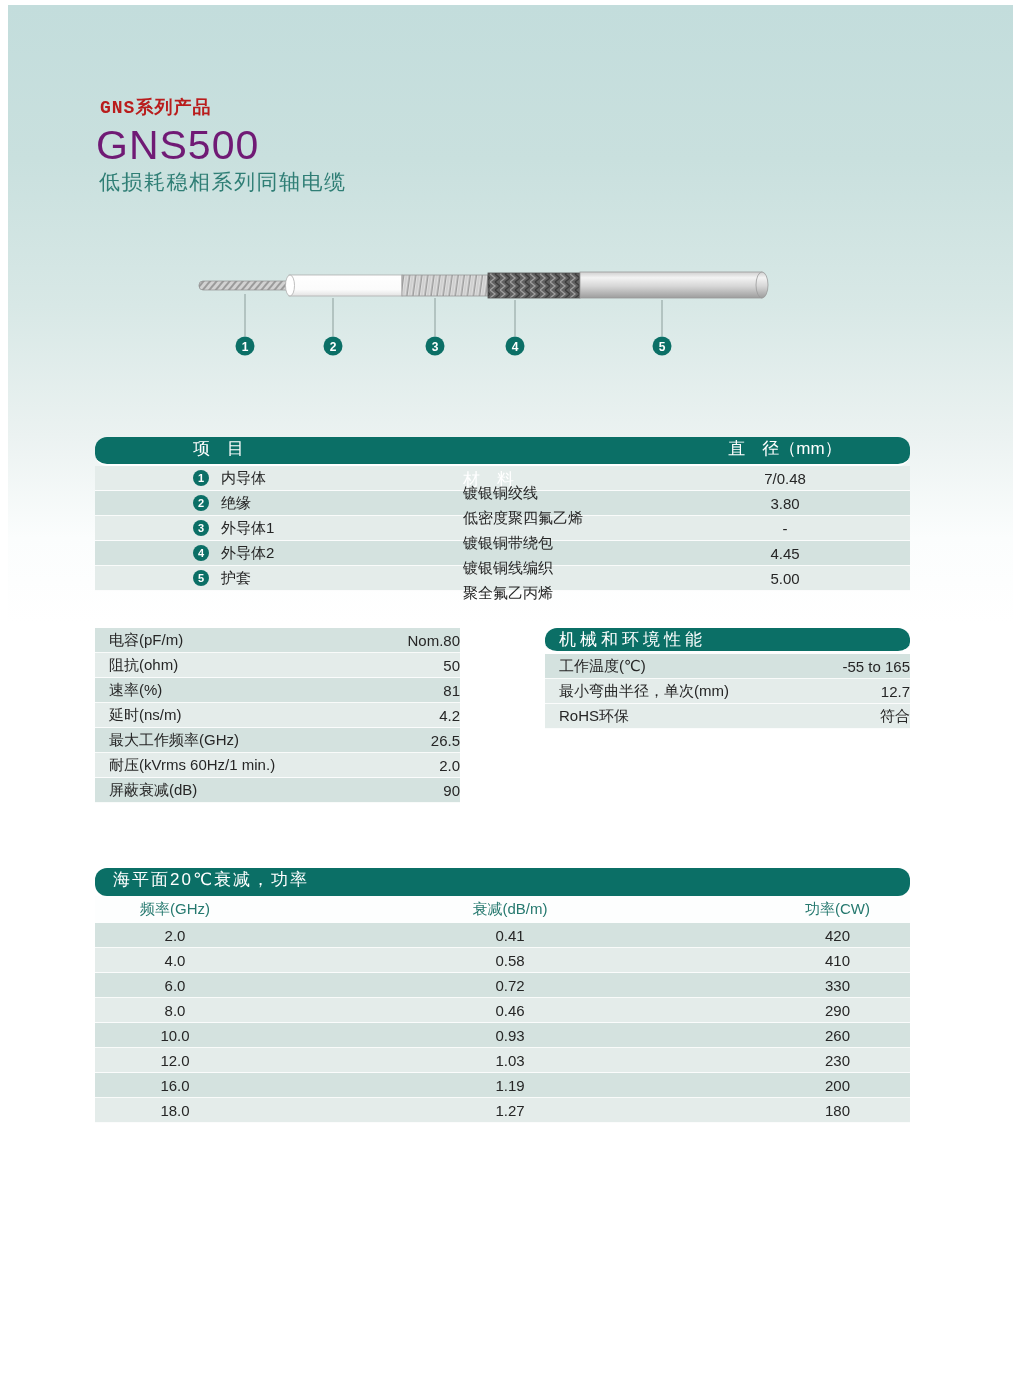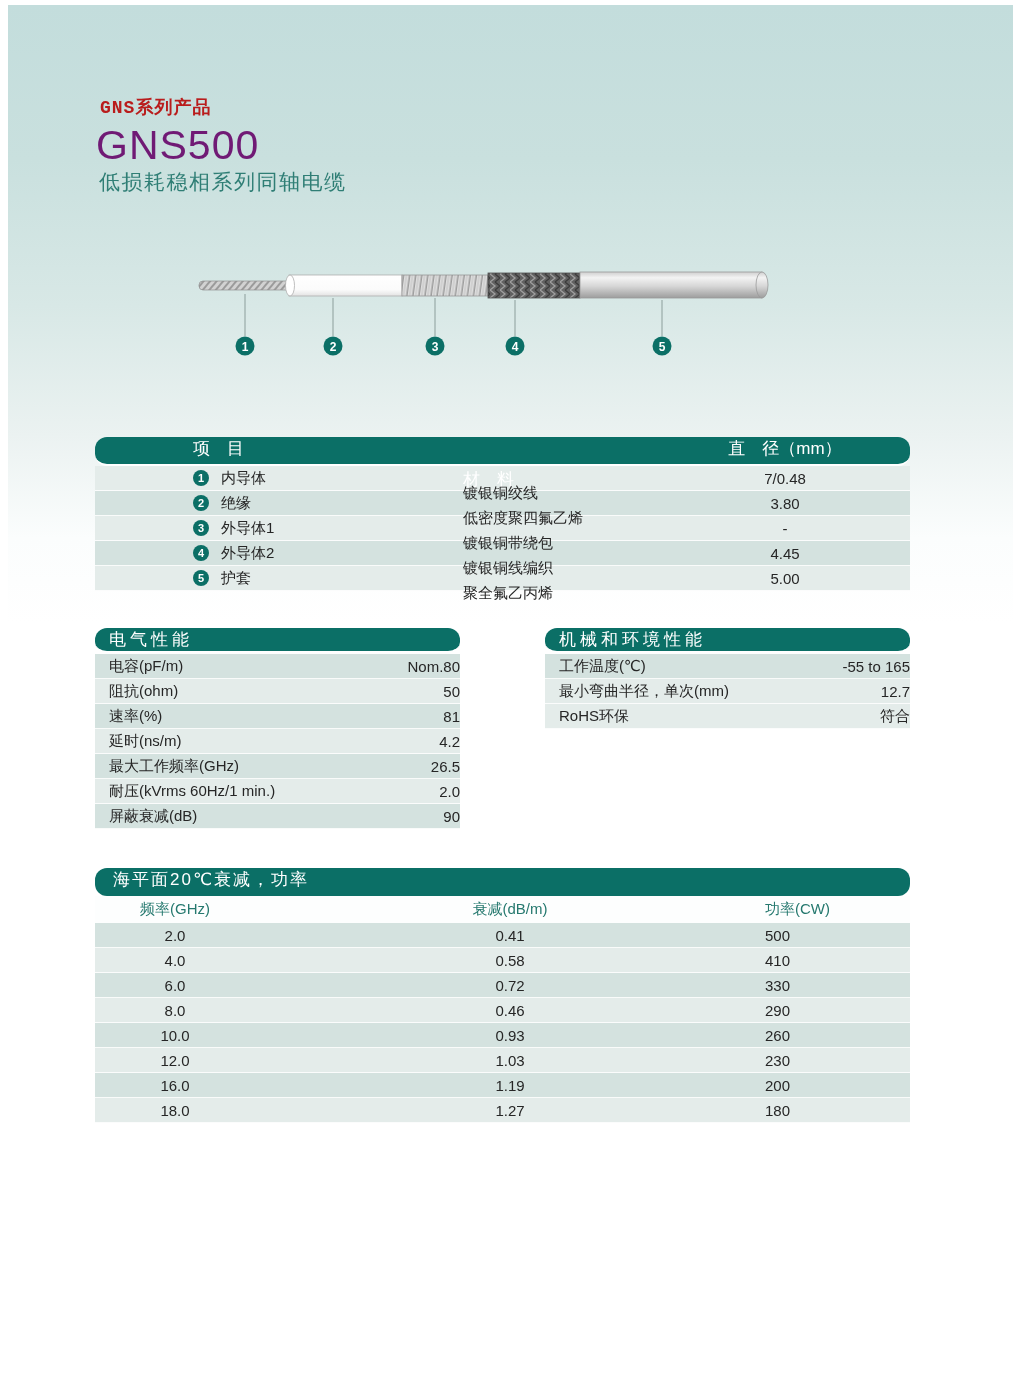--- a/index.html
+++ b/index.html
@@ -37,21 +37,21 @@
   .side .row{height:25px;}
   .side .lbl{width:228px;box-sizing:border-box;padding-left:14px;}
   .side .val{width:137px;text-align:right;}
   
   .atten{position:absolute;left:95px;top:868px;width:815px;}
   .atten .bar{height:28px;font-size:17px;letter-spacing:2px;padding-left:18px;}
   .atten .cols{display:flex;align-items:center;height:27px;font-size:15px;color:#26796f;background:#fdfefe;}
   .atten .row{height:25px;}
   .ca{width:160px;text-align:center;}
   .cb{width:510px;text-align:center;}
-  .cc{width:145px;}
+  .cc{width:145px;text-align:center;}
 </style>
 </head>
 <body>
 
 <div id="stage">
   <div class="bg"></div>
 
   <div class="series-label">GNS系列产品</div>
   <div class="model">GNS500</div>
   <div class="subtitle">低损耗稳相系列同轴电缆</div>
@@ -171,21 +171,20 @@
       <div class="c1">
           <span class="cnum">5</span>
           <span>护套</span>
         </div>
       <div class="c2">聚全氟乙丙烯</div>
       <div class="c3">5.00</div>
     </div>
   </div>
 
   <div class="side left">
-    <div class="bar">电气性能</div>
     <div class="row rd">
       <div class="lbl">电容(pF/m)</div>
       <div class="val">Nom.80</div>
     </div>
     <div class="row rl">
       <div class="lbl">阻抗(ohm)</div>
       <div class="val">50</div>
     </div>
     <div class="row rd">
       <div class="lbl">速率(%)</div>
@@ -228,21 +227,21 @@
   <div class="atten">
     <div class="bar">海平面20℃衰减，功率</div>
     <div class="cols">
       <div class="ca">频率(GHz)</div>
       <div class="cb">衰减(dB/m)</div>
       <div class="cc">功率(CW)</div>
     </div>
     <div class="row rd">
       <div class="ca">2.0</div>
       <div class="cb">0.41</div>
-      <div class="cc">500</div>
+      <div class="cc">420</div>
     </div>
     <div class="row rl">
       <div class="ca">4.0</div>
       <div class="cb">0.58</div>
       <div class="cc">410</div>
     </div>
     <div class="row rd">
       <div class="ca">6.0</div>
       <div class="cb">0.72</div>
       <div class="cc">330</div>

